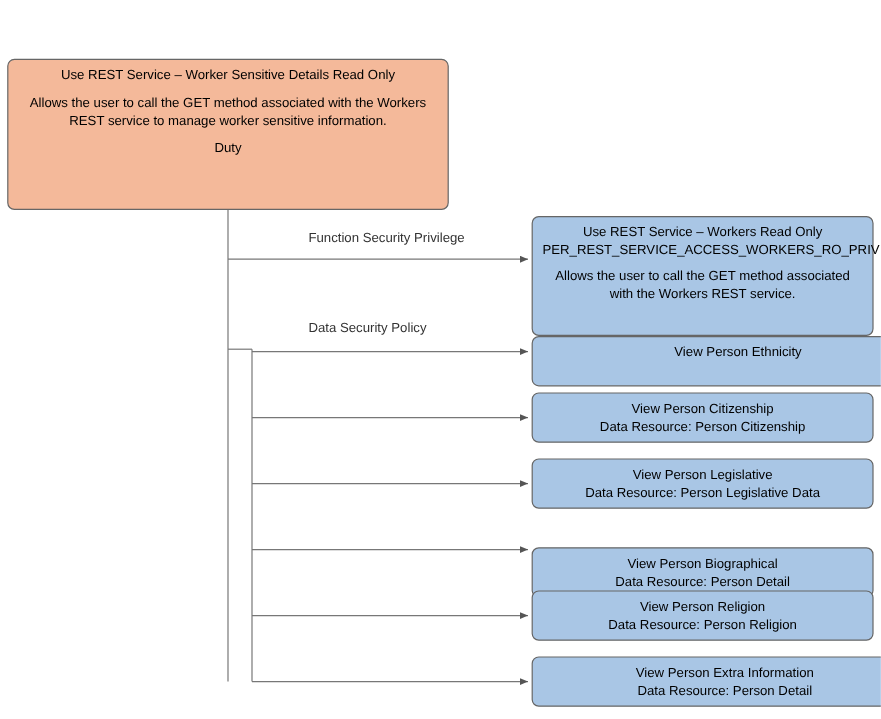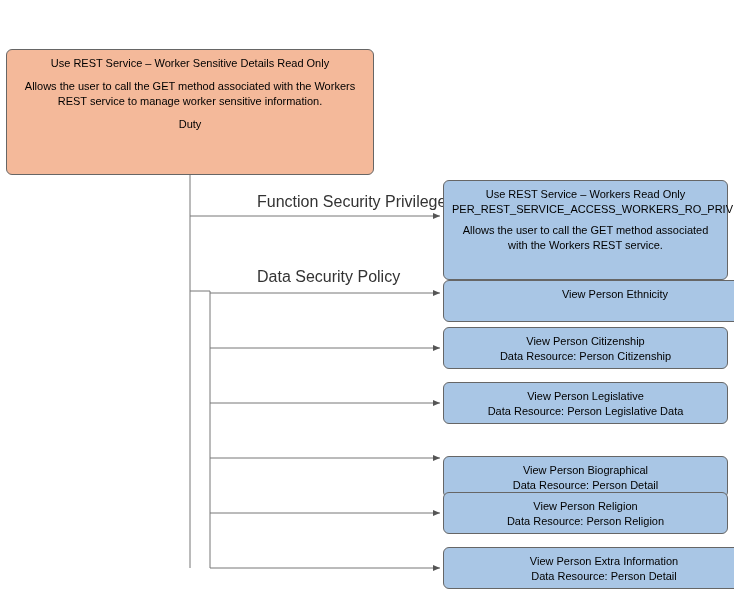--- a/index.html
+++ b/index.html
@@ -22,21 +22,21 @@
     line-height: 1.35;
   }
   .root {
     background: #f4b99a;
   }
   .child {
     background: #a9c6e5;
   }
   .label {
     position: absolute;
-    font-size: 16px;
+    font-size: 11px;
     color: #333;
     padding-left: 37px;
   }
   svg.connectors {
     position: absolute;
     left: 0; top: 0;
     width: 734px; height: 599px;
     pointer-events: none;
   }
   .code { font-family: Arial, Helvetica, sans-serif; }

